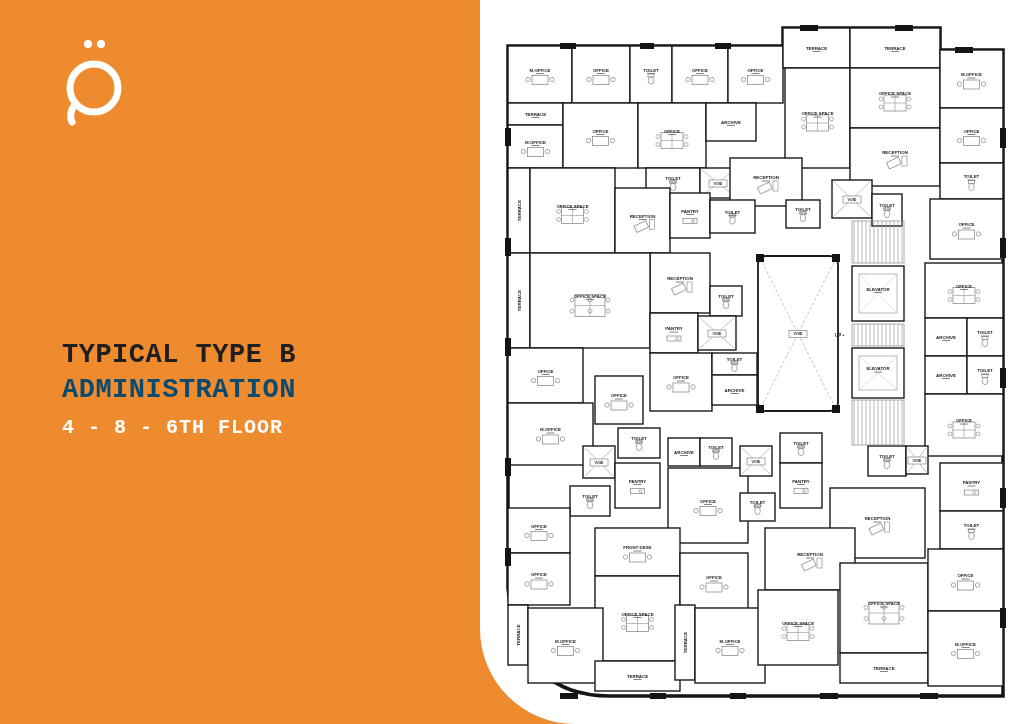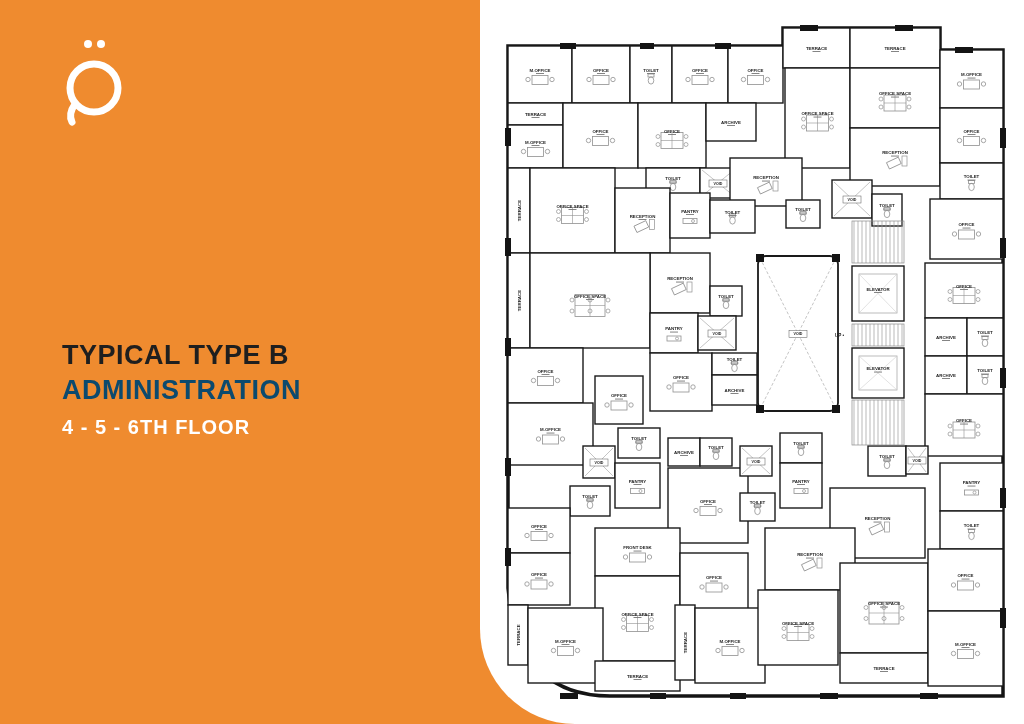--- a/index.html
+++ b/index.html
@@ -1,21 +1,21 @@
 <!DOCTYPE html>
 <html><head>
 <meta charset="utf-8">
 <style>
   html,body{margin:0;padding:0;background:#888;}
   .canvas{position:relative;width:1024px;height:724px;overflow:hidden;
           background:#EF8B2F;font-family:"Liberation Sans",sans-serif;}
   .white-panel{position:absolute;left:480px;top:0;width:544px;height:724px;
                background:#ffffff;border-bottom-left-radius:95px;}
   .logo{position:absolute;left:58px;top:30px;width:70px;height:100px;}
-  .title-block{position:absolute;left:62px;top:338px;width:400px;}
+  .title-block{position:absolute;left:62px;top:338px;width:400px;font-family:Liberation Mono, monospace;}
   .title-line{font-size:27px;font-weight:700;letter-spacing:.5px;line-height:35px;margin:0;}
   .subtitle{font-size:20px;font-weight:700;letter-spacing:1px;margin-top:8px;}
   #plan{position:absolute;left:500px;top:8px;width:512px;height:692px;}
   .room-label{font-family:"Liberation Sans",sans-serif;font-weight:700;fill:#1c1c1c;}
 </style>
 </head>
 <body>
 
 <div class="canvas">
 
@@ -24,21 +24,21 @@
   <svg class="logo" viewBox="0 0 70 100">
     <circle cx="30" cy="14" r="4" fill="#fff"></circle>
     <circle cx="43" cy="14" r="4" fill="#fff"></circle>
     <circle cx="36" cy="58" r="24" fill="none" stroke="#fff" stroke-width="7"></circle>
     <path d="M 17,74 Q 10,84 14,92" fill="none" stroke="#fff" stroke-width="7" stroke-linecap="round"></path>
   </svg>
 
   <div class="title-block">
     <div class="title-line" style="color:#1F1F1F;">TYPICAL TYPE B</div>
     <div class="title-line" style="color:#0c4a6e;">ADMINISTRATION</div>
-    <div class="subtitle" style="color:#FFFFFF;">4 - 5 - 6TH FLOOR</div>
+    <div class="subtitle" style="color:#FFFFFF;">4 - 8 - 6TH FLOOR</div>
   </div>
 
   <svg id="plan" viewBox="0 0 512 692">
     <defs>
       <pattern id="treads" width="4" height="4" patternUnits="userSpaceOnUse">
         <path d="M2,0 V4" stroke="#9a9a9a" stroke-width="0.7"></path>
       </pattern>
     </defs>
     <g id="plan-root">
         <path d="M 8,38 H 283 V 20 H 440 V 42 H 503 V 688 H 110 Q 18,688 8,580 Z" fill="#ffffff" stroke="#141414" stroke-width="3.5"></path>

